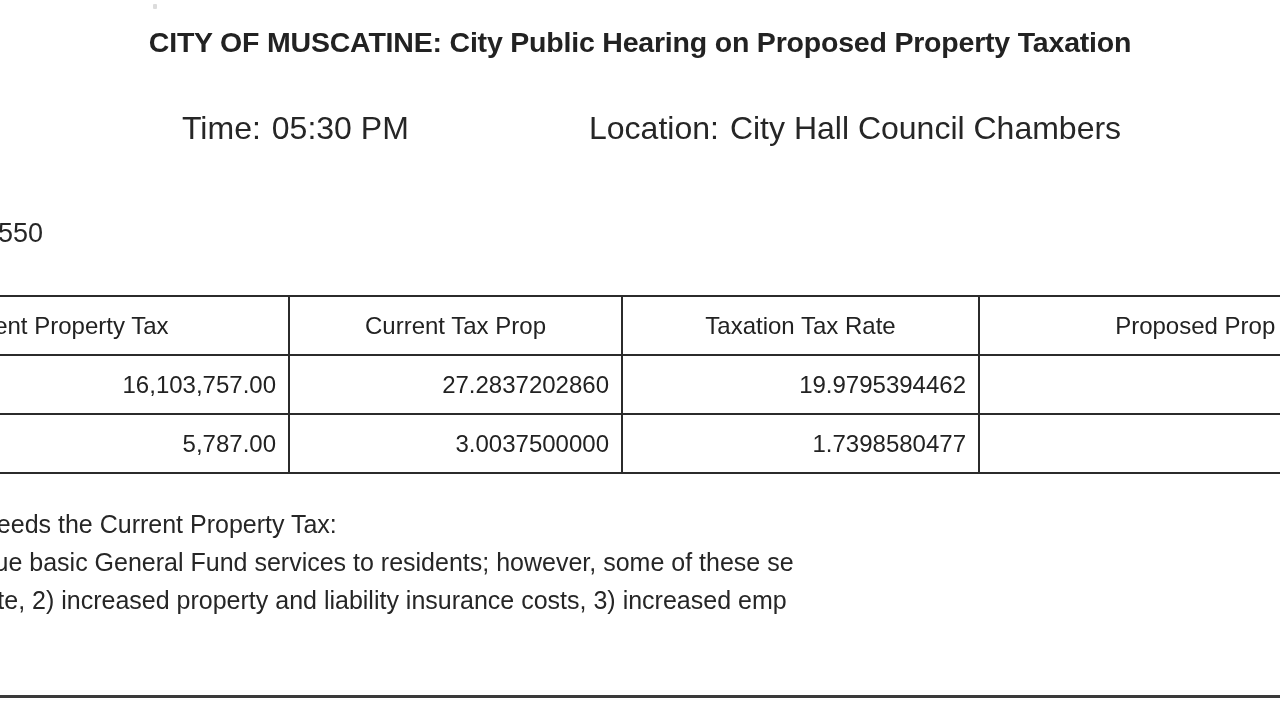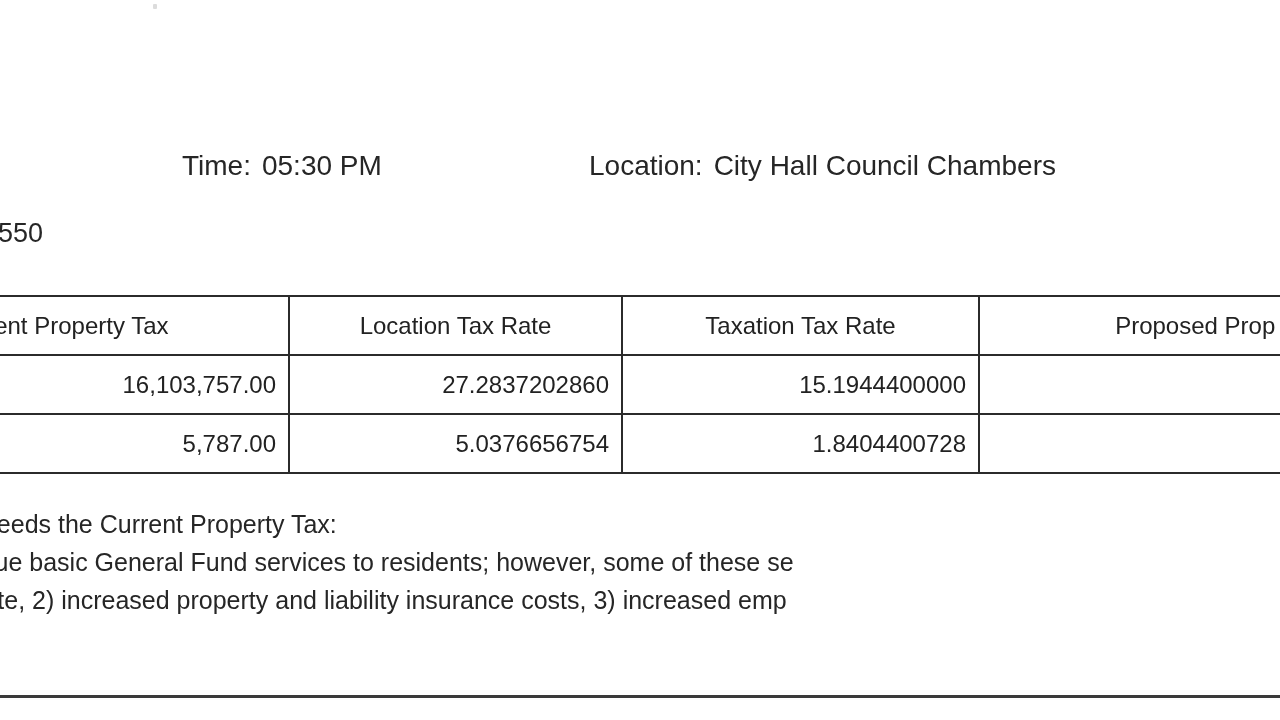--- a/index.html
+++ b/index.html
@@ -50,24 +50,23 @@
     white-space: nowrap;
   }
 
   
   .meta-row-1 {
     position: absolute;
     left: 0;
     top: 110px;
     width: 1280px;
     height: 42px;
-    font-size: 28px;
-    color: #262626;
-    white-space: nowrap;
-    margin-top: 40px;
+    font-size: 32px;
+    color: #262626;
+    white-space: nowrap;
   }
   .meta-time {
     position: absolute;
     left: 182px;
     top: 0;
   }
   .meta-location {
     position: absolute;
     left: 589px;
     top: 0;
@@ -160,20 +159,21 @@
     background: #3a3a3a;
   }
 </style>
 </head>
 <body>
 
 <div class="doc-page">
 
   <div class="scan-speck"></div>
 
+  <div class="doc-title">CITY OF MUSCATINE: City Public Hearing on Proposed Property Taxation</div>
 
   <div class="meta-row-1">
     <span class="meta-time">
       <span class="meta-label">Time:</span><span class="meta-value">05:30 PM</span>
     </span>
     <span class="meta-location">
       <span class="meta-label">Location:</span><span class="meta-value">City Hall Council Chambers</span>
     </span>
   </div>
 
@@ -184,36 +184,36 @@
   <table class="tax-table">
     <colgroup>
       <col class="col-a">
         <col class="col-b">
         <col class="col-c">
         <col class="col-d">
     </colgroup>
     <thead>
       <tr>
         <td>Current Property Tax</td>
-        <td>Location Tax Rate</td>
+        <td>Current Tax Prop</td>
         <td>Taxation Tax Rate</td>
         <td>Proposed Prop Tax</td>
       </tr>
     </thead>
     <tbody>
       <tr>
         <td>16,103,757.00</td>
         <td>27.2837202860</td>
-        <td>15.1944400000</td>
+        <td>19.9795394462</td>
         <td>16,917,363.0</td>
       </tr>
       <tr>
         <td>5,787.00</td>
-        <td>5.0376656754</td>
-        <td>1.8404400728</td>
+        <td>3.0037500000</td>
+        <td>1.7398580477</td>
         <td>5,039.0</td>
       </tr>
     </tbody>
   </table>
 
   <div class="body-block">
     <div class="body-line">perty Tax exceeds the Current Property Tax:</div>
     <div class="body-line">e to 1) continue basic General Fund services to residents; however, some of these se</div>
     <div class="body-line">ed by the State, 2) increased property and liability insurance costs, 3) increased emp</div>
     <div class="body-line">e costs.</div>

